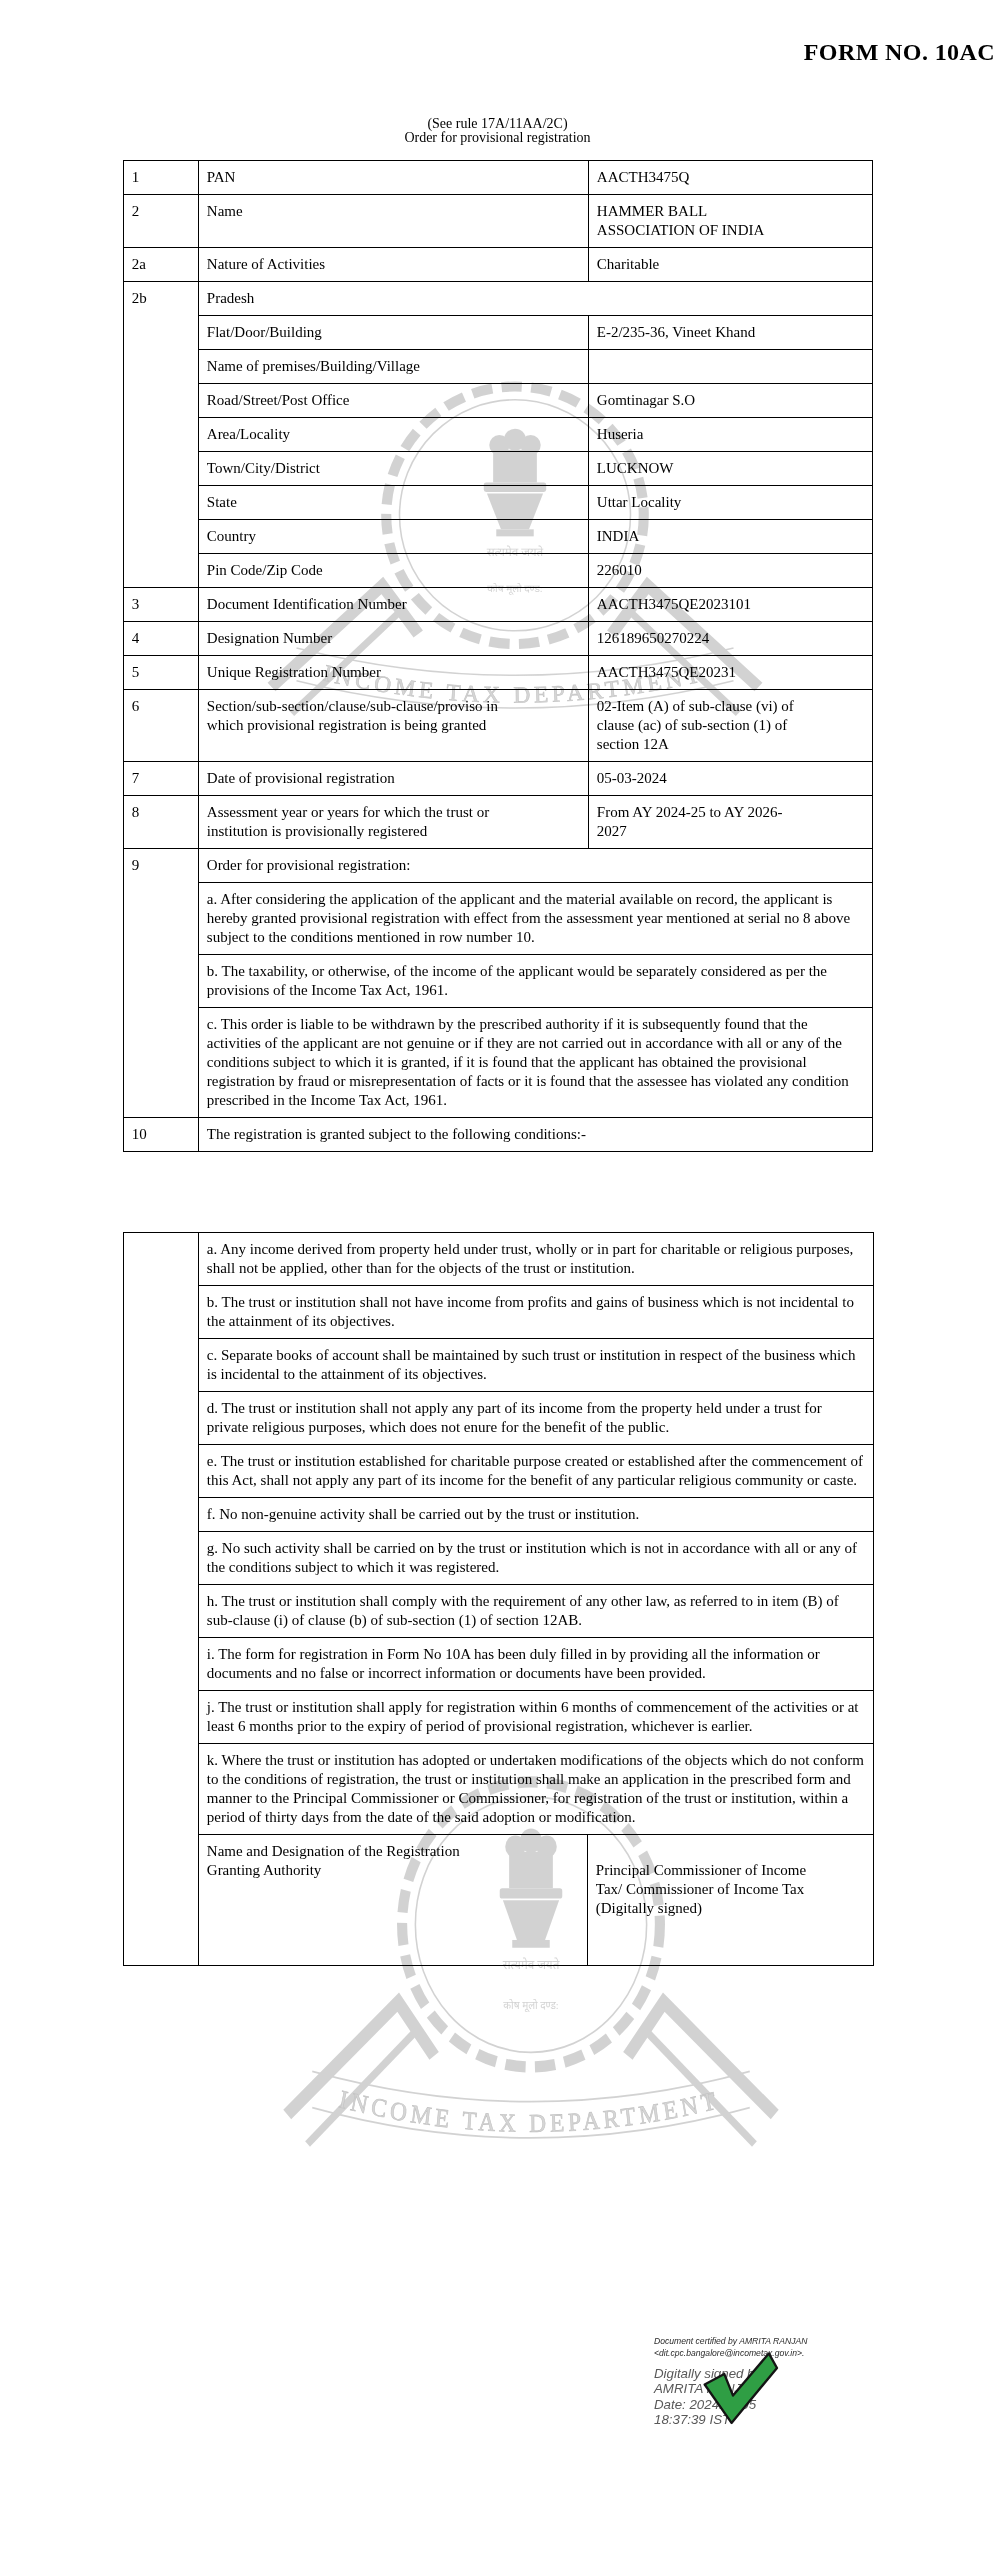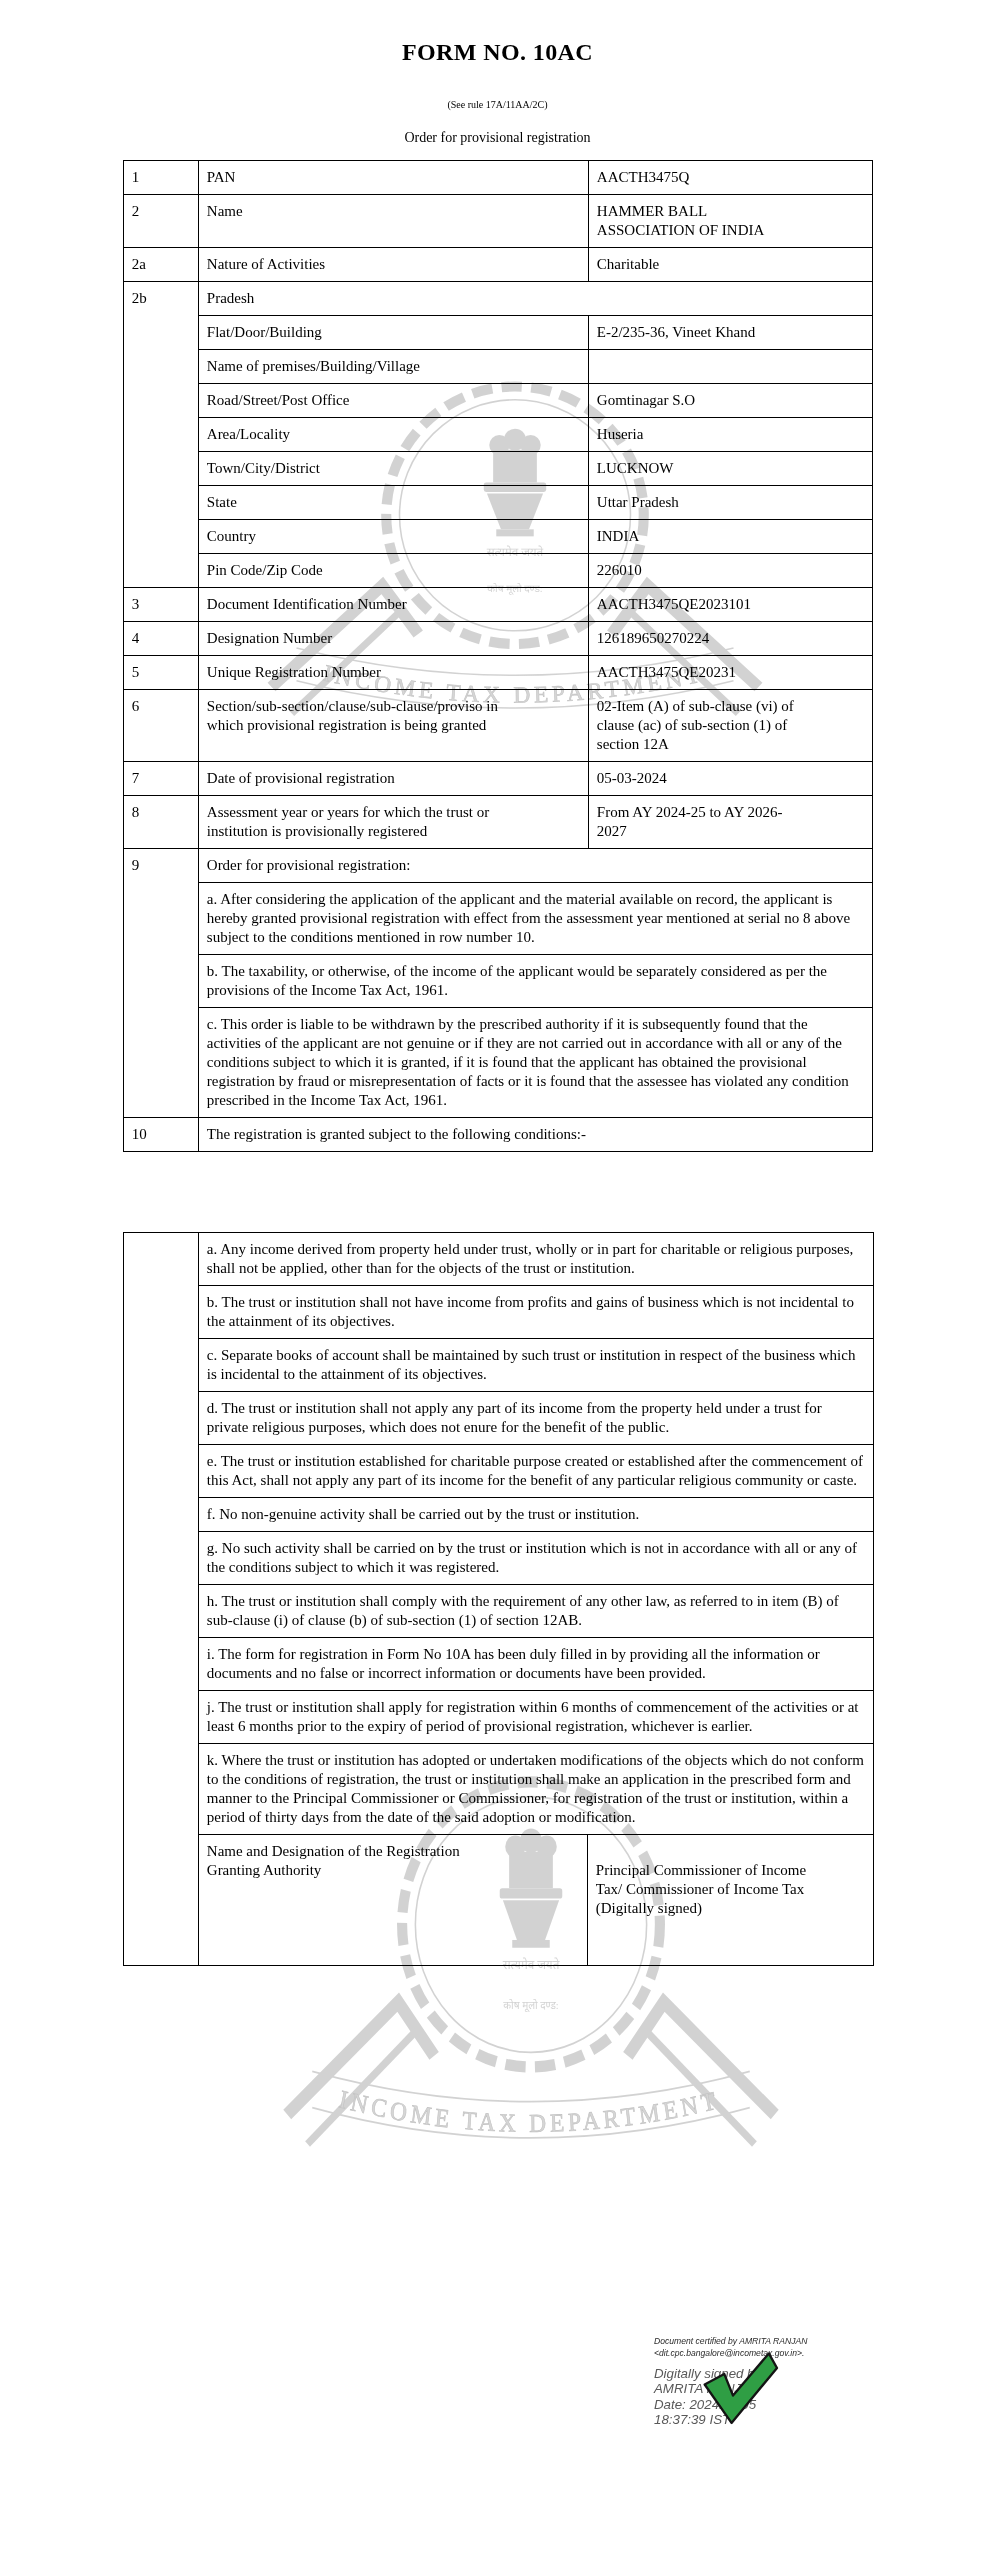--- a/index.html
+++ b/index.html
@@ -1,22 +1,22 @@
 <!DOCTYPE html>
 <html style="font-size:12.5px"><head>
 <meta charset="utf-8">
 <style>
   html,body{margin:0;padding:0;}
   body{
     width:995px;height:2576px;position:relative;background:#ffffff;
     font-family:"Liberation Serif", serif;color:#000;overflow:hidden;
   }
   .hdr{position:absolute;left:0;width:995px;text-align:center;}
-  #title{top:39px;font-size:24px;font-weight:bold;letter-spacing:0.4px;}
-  #rule-line{top:99px;font-size:10px;}
+  #title{top:39px;font-size:24px;font-weight:bold;letter-spacing:0.4px;text-align:right;}
+  #rule-line{top:116px;font-size:14px;}
   #order-line{top:130px;font-size:14px;}
 
   table.doc{
     position:absolute;left:123px;width:749px;
     border-collapse:collapse;table-layout:fixed;
     font-size:15px;line-height:19px;
   }
   #t1{top:160px;}
   #t2{top:1232px;}
   td{
@@ -152,21 +152,21 @@
     <tr>
       <td>Area/Locality</td>
       <td>Huseria</td>
     </tr>
     <tr>
       <td>Town/City/District</td>
       <td>LUCKNOW</td>
     </tr>
     <tr>
       <td>State</td>
-      <td>Uttar Pradesh</td>
+      <td>Uttar Locality</td>
     </tr>
     <tr>
       <td>Country</td>
       <td>INDIA</td>
     </tr>
     <tr>
       <td>Pin Code/Zip Code</td>
       <td>226010</td>
     </tr>
 

